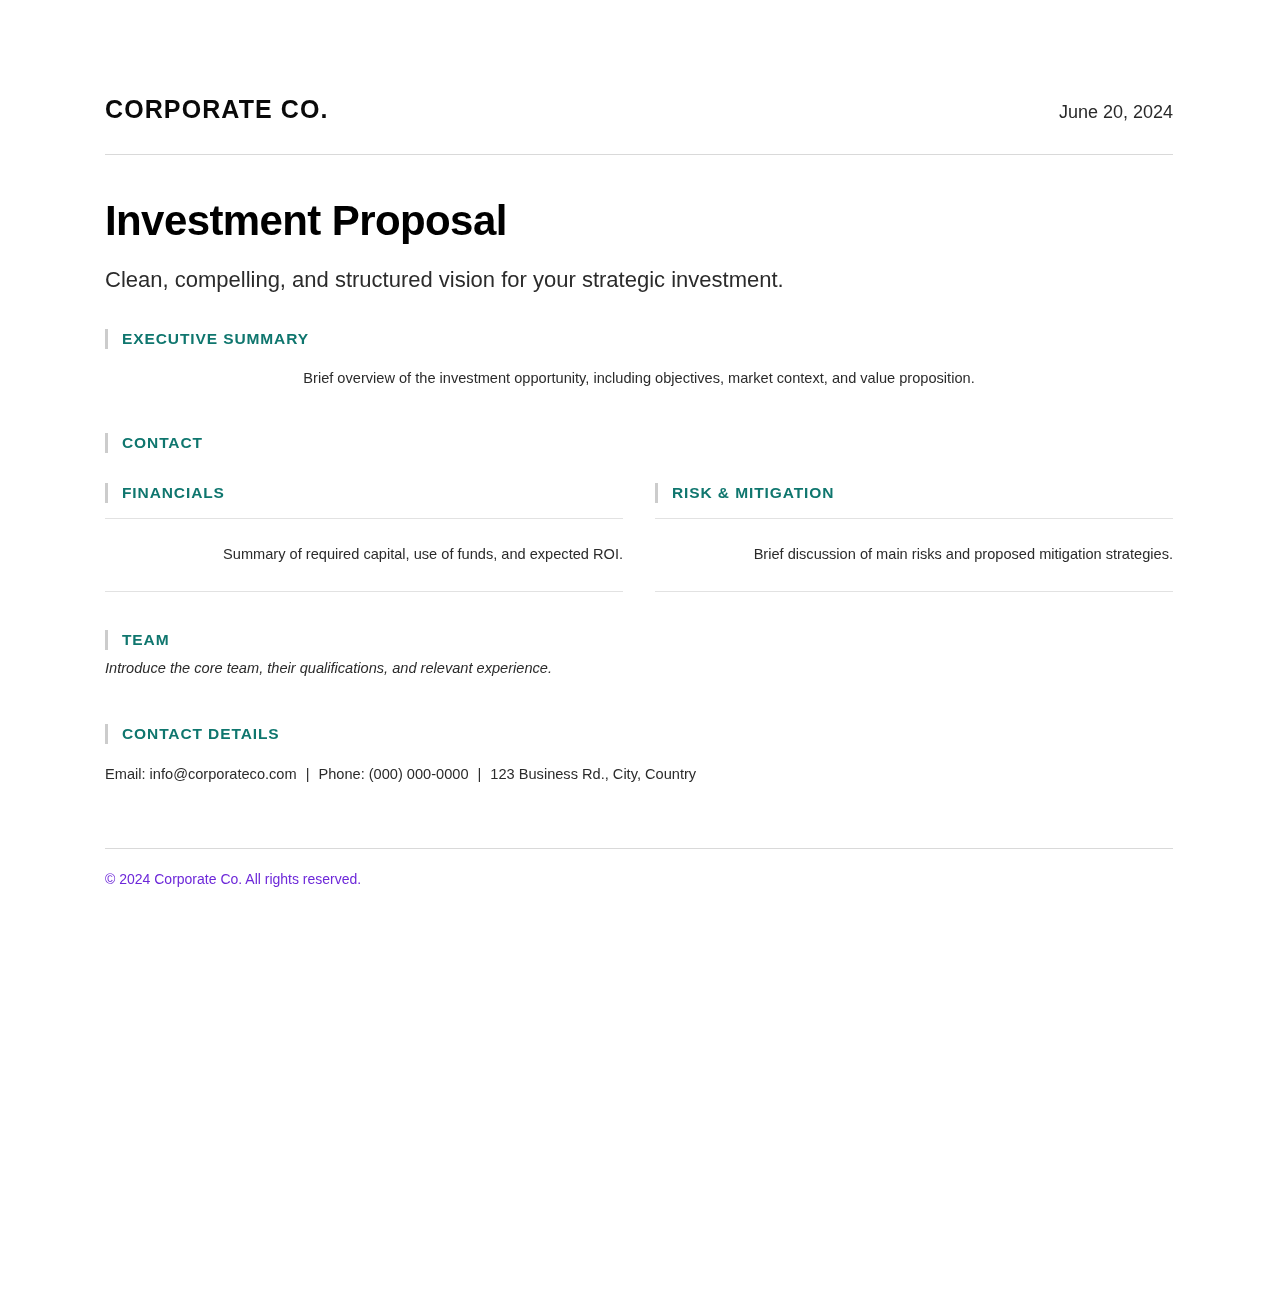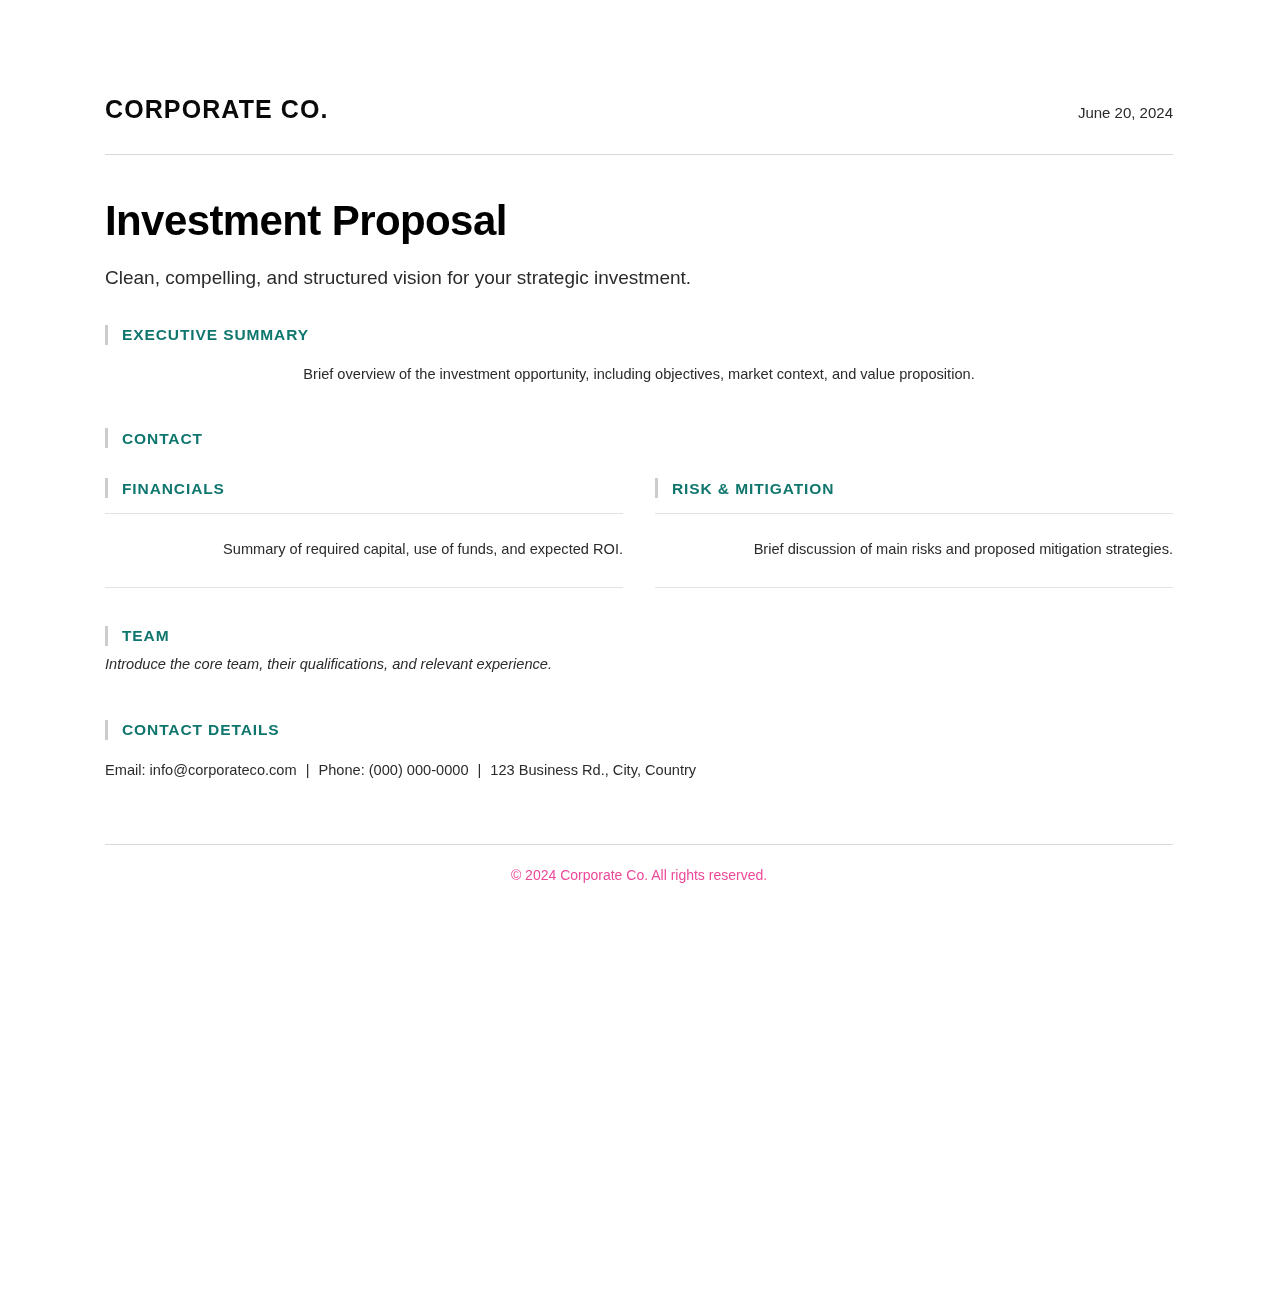--- a/index.html
+++ b/index.html
@@ -39,21 +39,21 @@
   }
   .brand {
     font-size: 25px;
     font-weight: 700;
     letter-spacing: 1.1px;
     color: #0a0a0a;
     line-height: 1;
     white-space: nowrap;
   }
   .doc-date {
-    font-size: 15px;
+    font-size: 18px;
     color: #2a2a2a;
     line-height: 1;
     white-space: nowrap;
   }
   .rule {
     height: 1px;
     background: #d9d9d9;
     width: 100%;
   }
   .masthead-rule { margin-top: 32px; }
@@ -62,21 +62,21 @@
   .title-block { margin-top: 44px; }
   .doc-title {
     font-size: 42px;
     font-weight: 700;
     letter-spacing: -0.6px;
     color: #000000;
     line-height: 1.05;
     margin: 0;
   }
   .doc-subtitle {
-    font-size: 19px;
+    font-size: 22px;
     color: #2b2b2b;
     margin: 22px 0 0 0;
     line-height: 1.35;
     font-weight: 400;
   }
 
   
   .sec-head {
     display: flex;
     align-items: center;
@@ -141,23 +141,23 @@
   .contact .sec-body { margin-top: 17px; }
   .contact-line .sep {
     display: inline-block;
     padding: 0 9px;
     color: #55555  5;
   }
 
   
   .footer-rule { margin-top: 59px; }
   .footer {
-    text-align: center;
+    text-align: left;
     font-size: 14px;
-    color: #ec4899;
+    color: #6d28d9;
     margin-top: 23px;
     line-height: 1;
   }
 </style>
 </head>
 <body>
 
 <div class="page">
   <div class="sheet">
 

